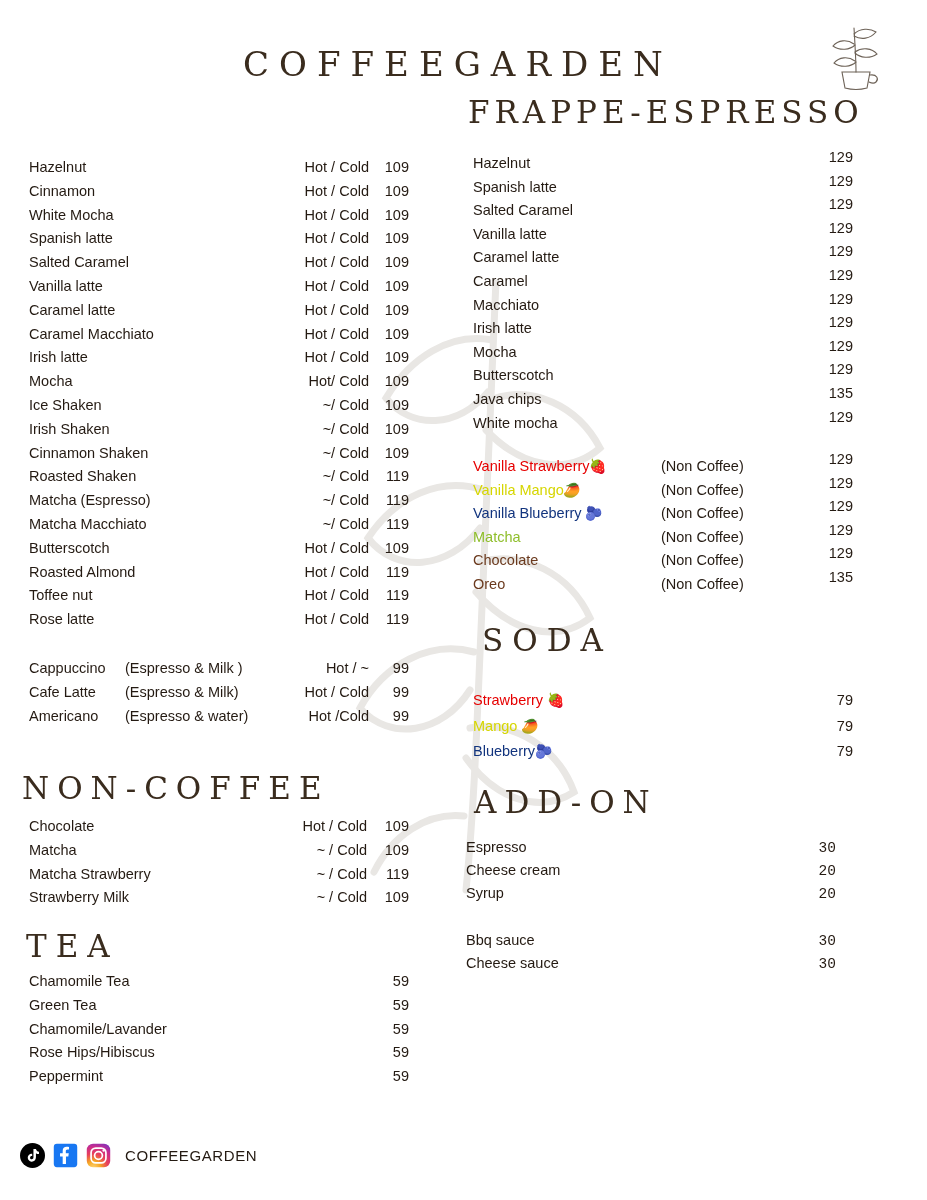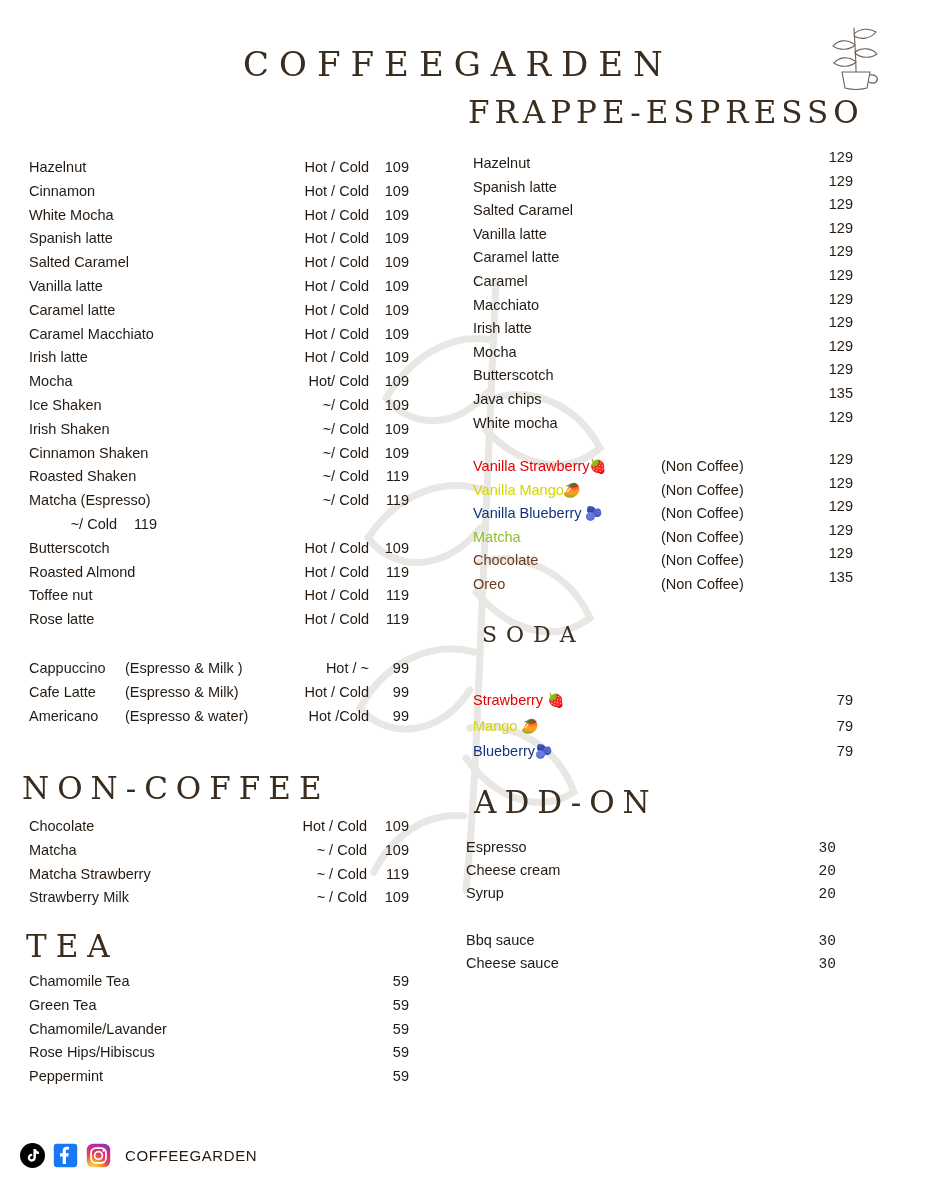--- a/index.html
+++ b/index.html
@@ -73,21 +73,21 @@
   #head-noncoffee {
     position: absolute; left: 22px; top: 770px;
     font-size: 31px; letter-spacing: 8px;
   }
   #head-tea {
     position: absolute; left: 26px; top: 928px;
     font-size: 31px; letter-spacing: 9px;
   }
   #head-soda {
     position: absolute; left: 482px; top: 622px;
-    font-size: 22px; letter-spacing: 9px;
+    font-size: 31px; letter-spacing: 9px;
   }
   #head-addon {
     position: absolute; left: 474px; top: 784px;
     font-size: 31px; letter-spacing: 8px;
   }
 
   
   .menu-list { position: absolute; }
   .row {
     display: flex;
@@ -297,20 +297,21 @@
         <span class="nm">Roasted Shaken</span>
         <span class="temp">~/ Cold</span>
         <span class="pr" style="color: rgb(36, 26, 18);">119</span>
       </div>
       <div class="row">
         <span class="nm">Matcha (Espresso)</span>
         <span class="temp">~/ Cold</span>
         <span class="pr" style="color: rgb(36, 26, 18);">119</span>
       </div>
       <div class="row">
+        <span class="nm">Matcha Macchiato</span>
         <span class="temp">~/ Cold</span>
         <span class="pr" style="color: rgb(36, 26, 18);">119</span>
       </div>
       <div class="row">
         <span class="nm">Butterscotch</span>
         <span class="temp">Hot / Cold</span>
         <span class="pr" style="color: rgb(36, 26, 18);">109</span>
       </div>
       <div class="row">
         <span class="nm">Roasted Almond</span>

